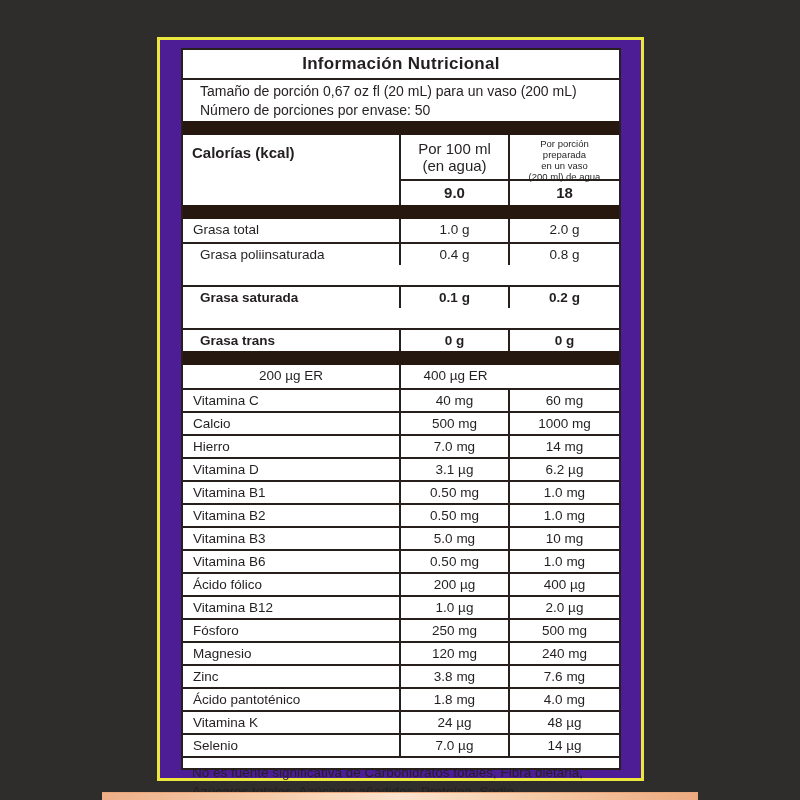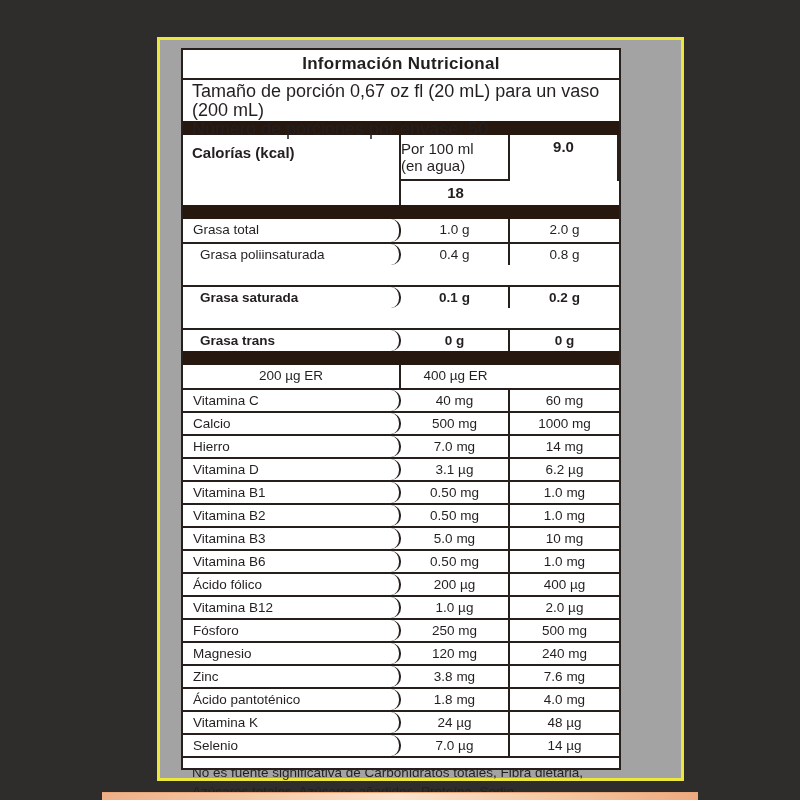--- a/index.html
+++ b/index.html
@@ -3,59 +3,59 @@
 <meta charset="utf-8">
 <style>
   html,body{margin:0;padding:0;}
   body{
     width:800px;height:800px;position:relative;overflow:hidden;
     background:#2f2d2b;
     font-family:"Liberation Sans", sans-serif;
     color:#231f20;
   }
   .card{
-    position:absolute;left:157px;top:37px;width:527px;height:744px;
-    box-sizing:border-box;border:3px solid #ece73d;background:#a3a3a3;
+    position:absolute;left:157px;top:37px;width:487px;height:744px;
+    box-sizing:border-box;border:3px solid #ece73d;background:#4c1d95;
   }
   .ntable{
     position:absolute;left:21px;top:8px;width:440px;height:722px;
     box-sizing:border-box;border:2px solid #261f1c;background:#ffffff;
   }
   .title-box{
     height:28px;border-bottom:2px solid #261f1c;
     display:flex;align-items:center;justify-content:center;
     font-size:17px;font-weight:bold;letter-spacing:.3px;
   }
   .serving-box{
-    height:41px;box-sizing:border-box;padding:2px 0 0 9px;
-    font-size:18px;line-height:19px;
+    height:41px;box-sizing:border-box;padding:2px 0 0 17px;
+    font-size:14px;line-height:19px;
   }
   .bar{height:14px;background:#27180f;}
   
   .cal-grid{
     display:grid;grid-template-columns:218px 109px 109px;grid-template-rows:46px 24px;
   }
   .cal-label{
     grid-row:1/3;border-right:2px solid #261f1c;box-sizing:border-box;
     padding:9px 0 0 9px;font-size:15px;font-weight:bold;
   }
-  .col-head{box-sizing:border-box;text-align:left;white-space:pre-line;border-bottom:2px solid #261f1c;}
+  .col-head{box-sizing:border-box;text-align:center;white-space:pre-line;border-bottom:2px solid #261f1c;}
   .col-head.c1{border-right:2px solid #261f1c;font-size:15px;line-height:17px;padding-top:5px;}
   .col-head.c2{font-size:9.5px;line-height:11px;padding-top:3px;}
   .cal-val{box-sizing:border-box;text-align:center;font-size:15px;font-weight:bold;line-height:23px;}
   .cal-val.v1{border-right:2px solid #261f1c;}
   
   .nrow{
     display:grid;grid-template-columns:218px 109px 109px;
     height:23px;box-sizing:border-box;font-size:13.5px;
   }
   .rows .nrow + .nrow{border-top:2px solid #261f1c;}
   .rows .nrow + .nrow{height:23px;}
   .nrow .cell{box-sizing:border-box;line-height:21px;overflow:hidden;}
-  .nrow .cell.lbl{padding-left:10px;border-right:2px solid #261f1c;border-radius:10px;}
+  .nrow .cell.lbl{padding-left:10px;border-right:2px solid #261f1c;}
   .nrow.indent .cell.lbl{padding-left:17px;}
   .nrow .cell.val{text-align:center;border-right:2px solid #261f1c;}
   .nrow .cell.val.last{border-right:none;}
   .nrow.bold{font-weight:bold;margin-top:20px;}
   .footer-box{
     border-top:2px solid #261f1c;height:50px;box-sizing:border-box;
     padding:5px 8px 0 9px;font-size:13.5px;line-height:19px;
   }
   .bottom-bar{
     position:absolute;left:102px;top:792px;width:596px;height:8px;
@@ -75,20 +75,24 @@
       <div>Tamaño de porción 0,67 oz fl (20 mL) para un vaso (200 mL)</div>
       <div>Número de porciones por envase: 50</div>
     </div>
 
     <div class="bar"></div>
 
     <div class="cal-grid">
       <div class="cal-label">Calorías (kcal)</div>
       <div class="col-head c1">Por 100 ml
 (en agua)</div>
+      <div class="col-head c2">Por porción
+preparada
+en un vaso
+(200 ml) de agua</div>
       <div class="cal-val v1">9.0</div>
       <div class="cal-val v2">18</div>
     </div>
 
     <div class="bar"></div>
 
     <div class="rows" id="fat-rows">
   <div class="nrow">
     <div class="cell lbl">Grasa total</div>
     <div class="cell val">1.0 g</div>

